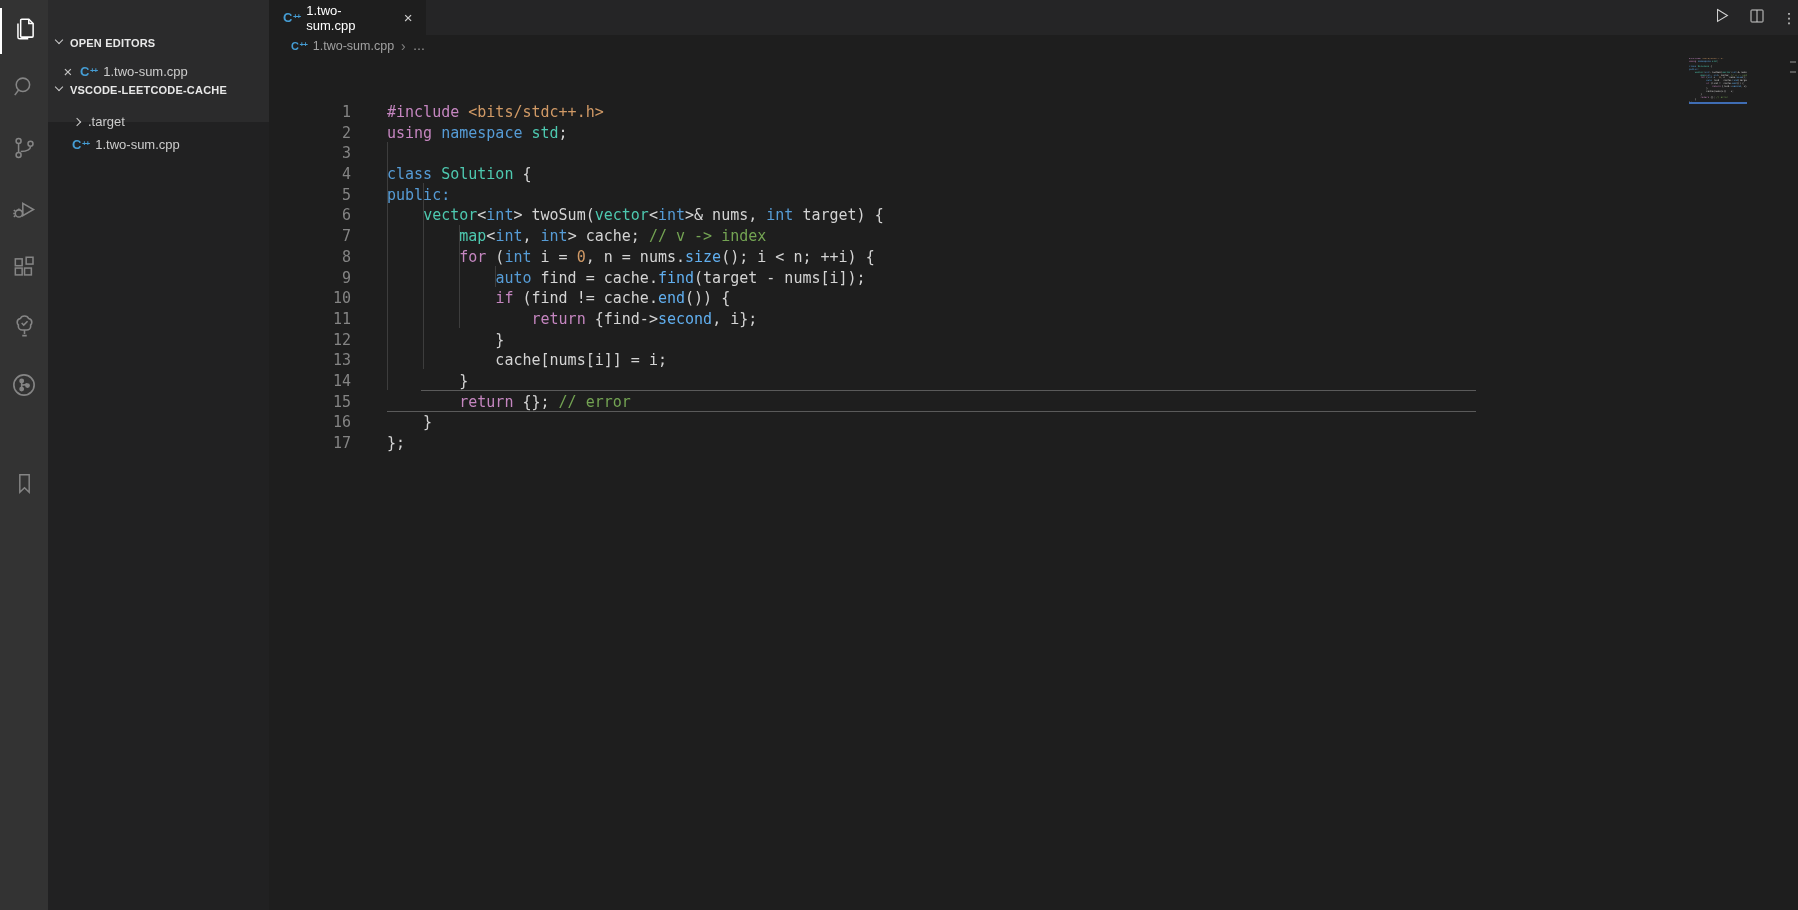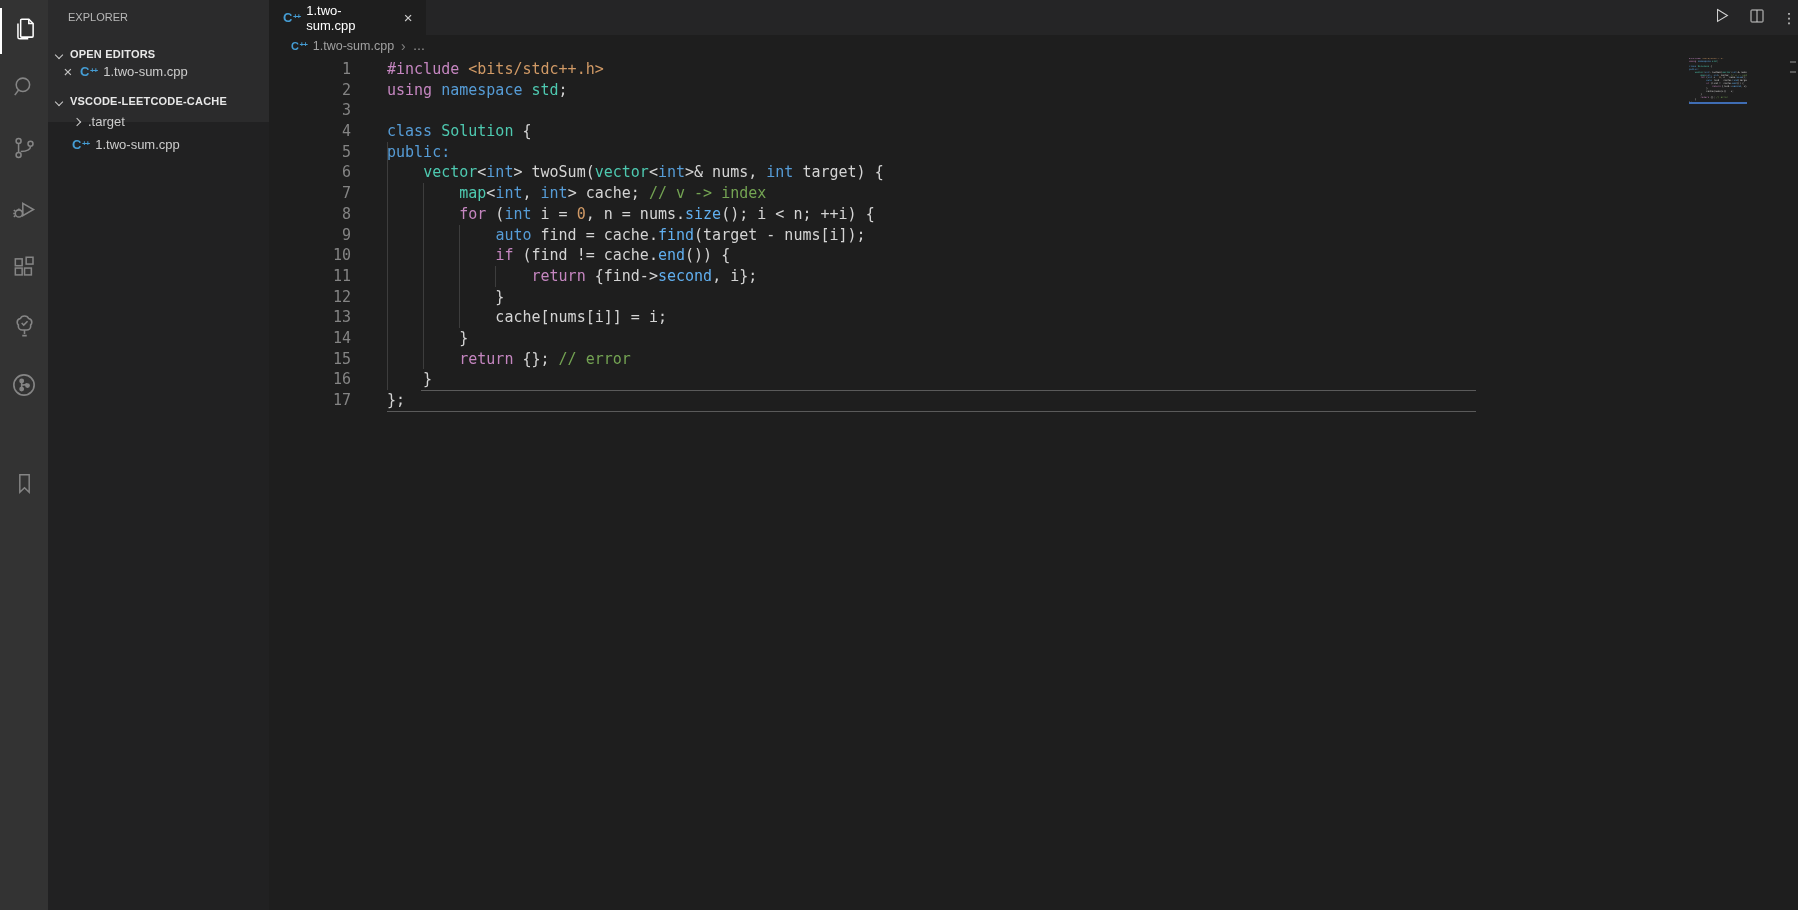--- a/index.html
+++ b/index.html
@@ -11,21 +11,21 @@
   .activity-bar { width:48px; height:910px; background:#333333; flex:0 0 48px; position:relative; z-index:3; }
   .ab-item { position:absolute; left:0; width:48px; height:46px; display:flex; align-items:center; justify-content:center; cursor:pointer; }
   .ab-item svg { stroke:#858585; fill:none; stroke-width:1.4; }
   .ab-item.active { border-left:2px solid #ffffff; }
   .ab-item.active svg { stroke:#ffffff; }
 
   
   .sidebar { width:221px; height:910px; background:#212122; flex:0 0 221px; position:relative; font-size:13px; }
   .sidebar-top-shade { position:absolute; top:0; left:0; width:221px; height:122px; background:#2b2b2c; }
   .sidebar-title { position:absolute; top:0; left:0; width:221px; height:35px; line-height:35px; padding-left:20px; font-size:11px; color:#b8b8b8; }
-  .section-header { position:absolute; left:0; width:221px; height:23px; display:flex; align-items:flex-end; font-size:11px; font-weight:bold; color:#e8e8e8; letter-spacing:.2px; cursor:pointer; }
+  .section-header { position:absolute; left:0; width:221px; height:23px; display:flex; align-items:flex-start; font-size:11px; font-weight:bold; color:#e8e8e8; letter-spacing:.2px; cursor:pointer; }
   .row-item { position:absolute; left:0; width:221px; height:23px; display:flex; align-items:center; color:#cccccc; cursor:pointer; }
   .chev { display:inline-block; width:6px; height:6px; border-right:1.3px solid #cccccc; border-bottom:1.3px solid #cccccc; }
   .chev.down { transform:rotate(45deg); margin:0 8px 2px 8px; }
   .chev.right { transform:rotate(-45deg); margin:0 8px 0 8px; }
   .close-x { font-size:15px; color:#c5c5c5; width:16px; text-align:center; margin-right:4px; }
   .cppicon { font-family:"Liberation Sans", sans-serif; font-weight:bold; color:#459dd4; font-size:13px; line-height:1; white-space:nowrap; margin-right:6px; }
   .cppicon .pp { font-size:8px; vertical-align:3px; letter-spacing:-1px; margin-left:0.5px; }
 
   
   .main { flex:1; position:relative; height:910px; background:#1e1e1e; }
@@ -36,21 +36,21 @@
   .title-actions { position:absolute; right:0; top:0; height:35px; display:flex; align-items:center; gap:14px; padding-right:6px; }
   .title-actions .act { width:22px; height:22px; display:flex; align-items:center; justify-content:center; cursor:pointer; }
   .title-actions svg { stroke:#d4d4d4; fill:none; stroke-width:1.3; }
   .more-dots { color:#d4d4d4; font-size:14px; width:10px; overflow:hidden; }
 
   .breadcrumb { position:absolute; top:35px; left:0; right:0; height:22px; display:flex; align-items:center; padding-left:22px; font-size:12.5px; color:#a0a0a0; background:#1e1e1e; }
   .breadcrumb .cppicon { font-size:11px; }
   .bc-sep { margin:0 7px; color:#808080; font-size:14px; }
 
   .editor { position:absolute; top:57px; left:0; right:0; bottom:0; background:#1e1e1e; }
-  #code { font-family:"DejaVu Sans Mono", monospace; font-size:15px; line-height:20.7px; padding-top:2px; white-space:pre; position:relative; z-index:1; }
+  #code { font-family:"DejaVu Sans Mono", monospace; font-size:15px; line-height:20.7px; padding-top:2px; white-space:pre; position:relative; z-index:1;margin-top:43px; }
   .code-line { height:20.7px; }
   .ln { display:inline-block; width:82px; text-align:right; color:#848484; }
   .lc { display:inline-block; padding-left:36px; color:#d4d4d4; }
 
   .guide { position:absolute; width:1px; background:#3d3d3d; z-index:0; }
   .hrule { position:absolute; height:1px; background:#5a5a5a; z-index:0; }
 
   
   .minimap { position:absolute; top:1px; width:58px; height:50px; overflow:hidden; cursor:pointer; }
   #minimap-pre { font-family:"DejaVu Sans Mono", monospace; font-size:2.4px; line-height:2.76px; white-space:pre; }
@@ -118,21 +118,20 @@
     </div>
     <div class="ab-item" style="top:462px">
       <span><svg width="25" height="25" viewBox="0 0 24 24">
             <path d="M7.5 3.5h9v17l-4.5-4.5-4.5 4.5z"></path>
           </svg></span>
     </div>
   </div>
 
   <div class="sidebar">
     <div class="sidebar-top-shade"></div>
-    <div class="sidebar-title">EXPLORER</div>
 
     <div class="section-header" style="top:37px">
       <span class="chev down"></span>
       <span>OPEN EDITORS</span>
     </div>
     <div class="row-item" style="top:60px; padding-left:12px">
       <span class="close-x">×</span>
       <span class="cppicon">C<span class="pp">++</span></span>
       <span>1.two-sum.cpp</span>
     </div>

